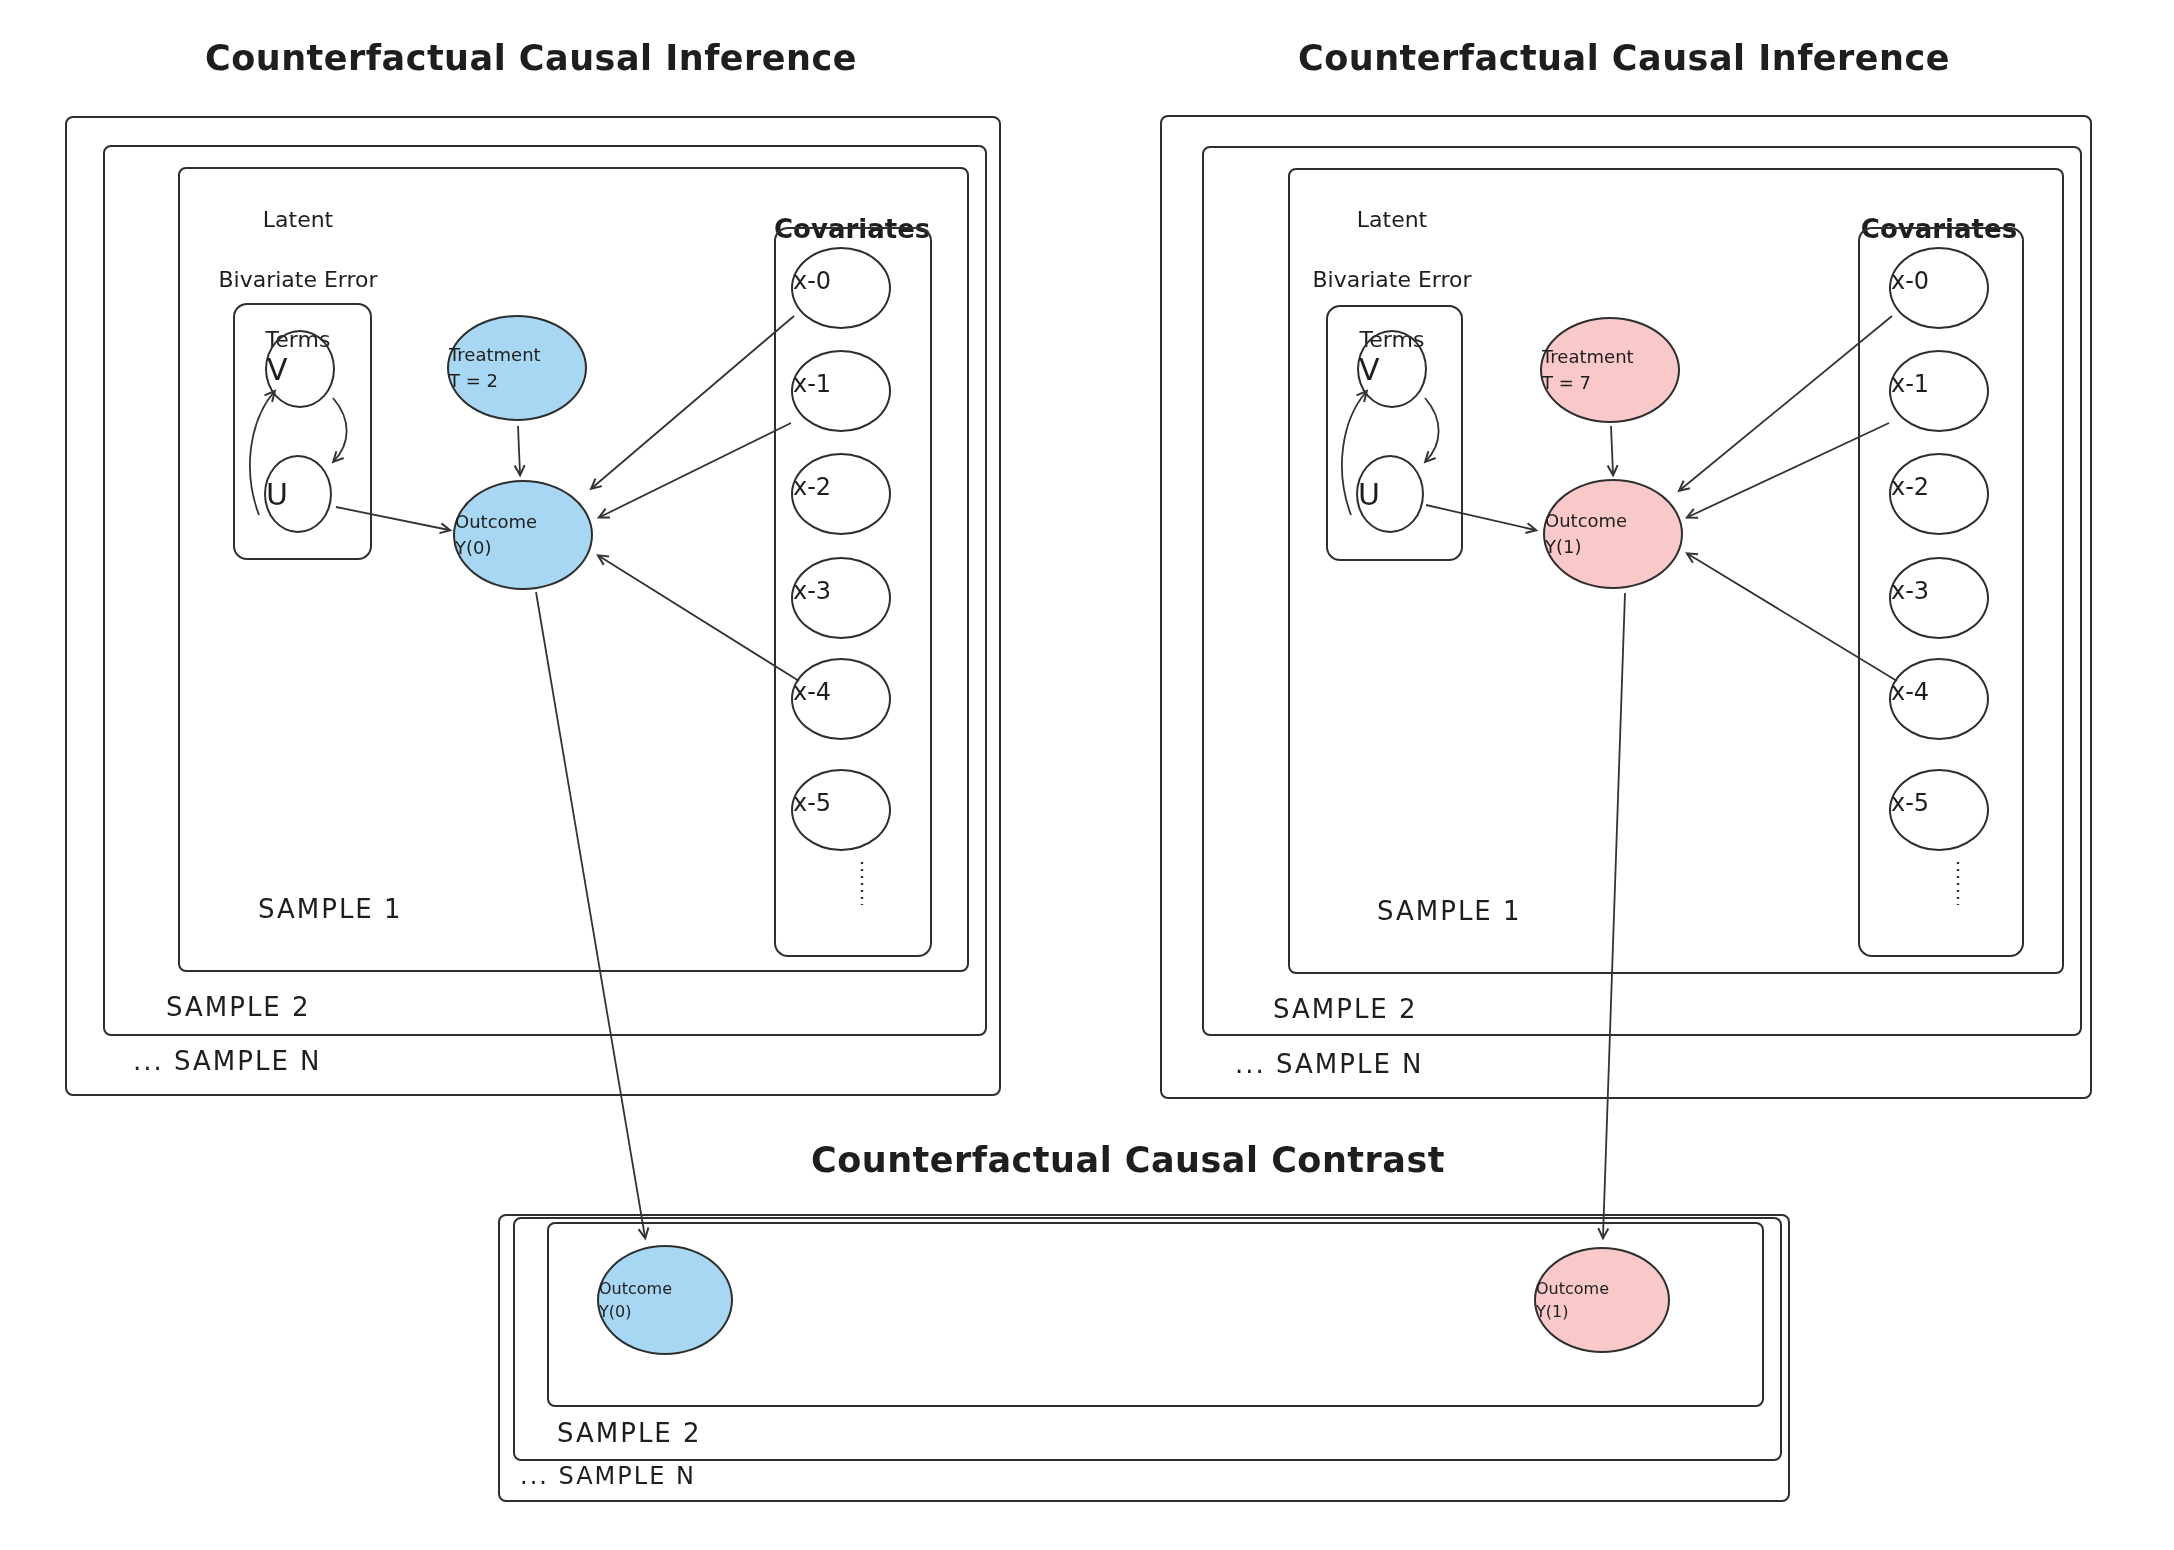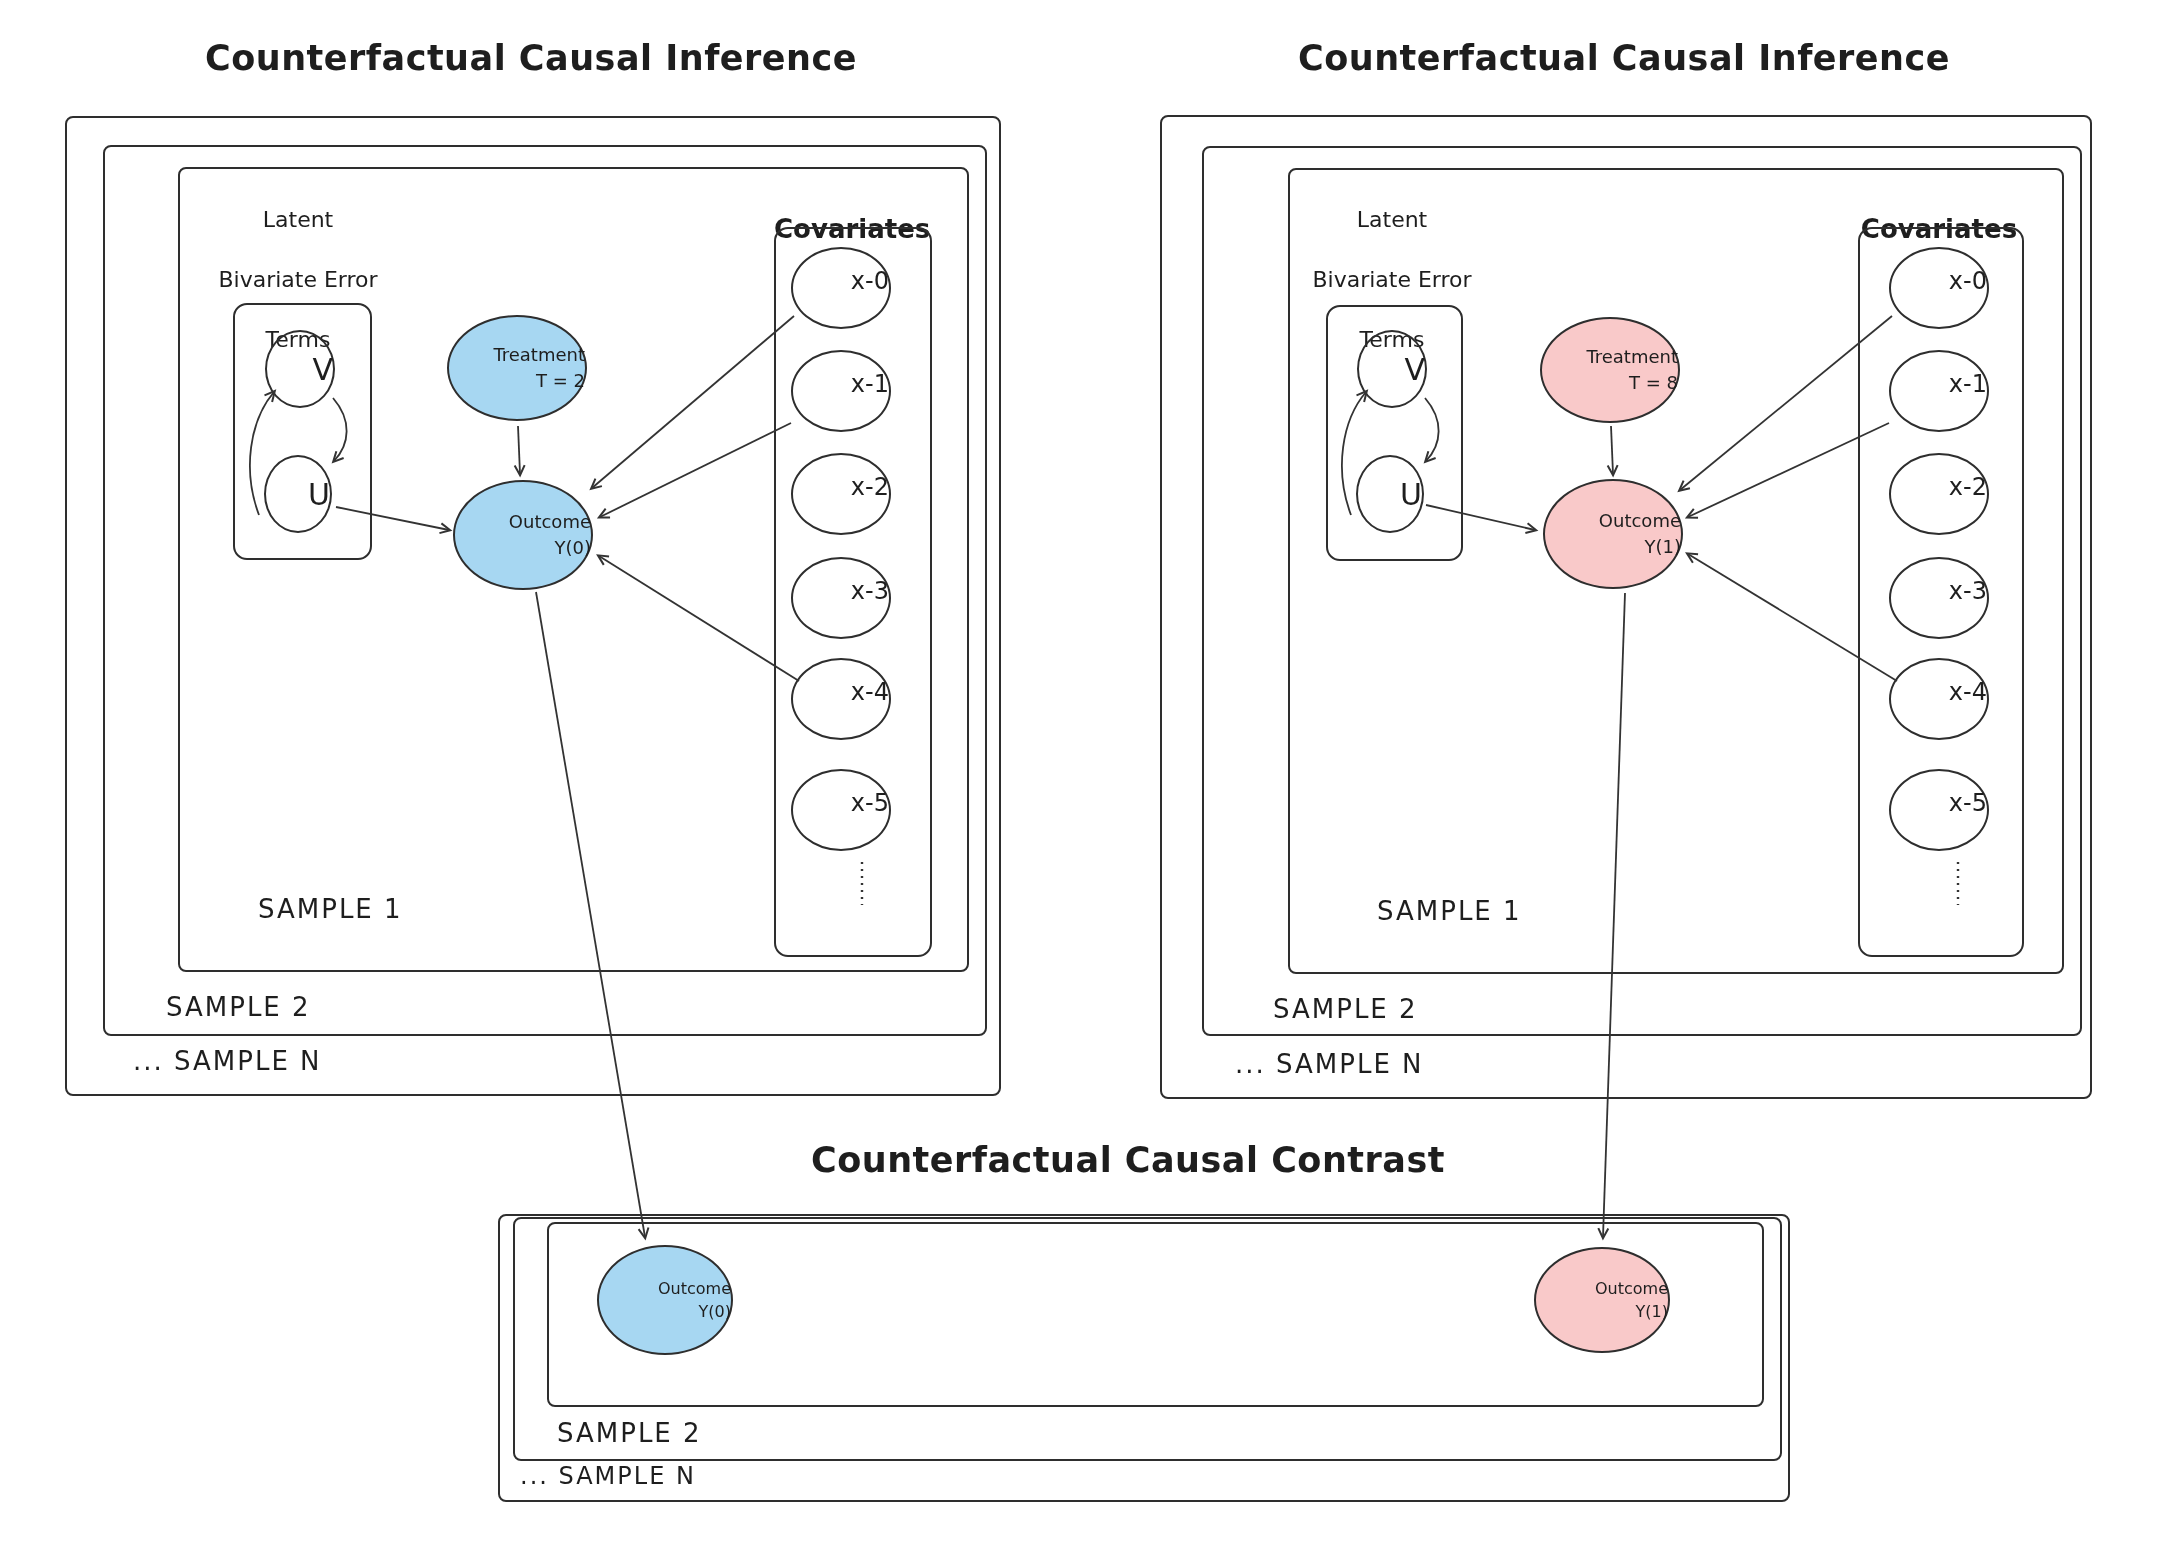--- a/index.html
+++ b/index.html
@@ -18,21 +18,21 @@
     position:absolute;text-align:center;font-size:22px;line-height:30px;white-space:pre-line;
   }
   .cov-title{
     position:absolute;text-align:center;font-size:26px;font-weight:bold;white-space:nowrap;margin-top:36px;
   }
   .sample-label{
     position:absolute;font-size:26px;letter-spacing:2px;white-space:nowrap;
   }
   .node{
     position:absolute;border:2px solid var(--stroke,#2e2e2e);border-radius:50%;
-    display:flex;flex-direction:column;align-items:flex-end;justify-content:center;
+    display:flex;flex-direction:column;align-items:flex-start;justify-content:center;
     text-align:center;box-sizing:border-box;background:#fff;
   }
   .node.plain{background:transparent;}
   .node .l1,.node .l2{display:block;}
   .vu{font-size:30px;}
   .cov-circle{font-size:24px;justify-content:flex-start;padding-top:18px;}
   .treat,.outc{font-size:18px;line-height:26px;}
   .blue-fill{background:var(--blue,#a7d7f2);}
   .pink-fill{background:var(--pink,#f9c9c9);}
   .contrast-node{font-size:16px;line-height:23px;}
@@ -114,21 +114,21 @@
     <div class="box soft" style="left:1326px;top:305px;width:133px;height:252px;"></div>
     <div class="node plain vu" style="left:1357px;top:330px;width:70px;height:78px;">
         <span>V</span>
       </div>
     <div class="node plain vu" style="left:1356px;top:455px;width:68px;height:78px;">
         <span>U</span>
       </div>
 
     <div class="node treat pink-fill" style="left:1540px;top:317px;width:140px;height:106px;">
       <span class="l1">Treatment</span>
-      <span class="l2">T = 8</span>
+      <span class="l2">T = 7</span>
     </div>
     <div class="node outc pink-fill" style="left:1543px;top:479px;width:140px;height:110px;">
       <span class="l1">Outcome</span>
       <span class="l2">Y(1)</span>
     </div>
 
     <div class="cov-title" style="left:1858px;top:178px;width:162px;">Covariates</div>
     <div class="box soft" style="left:1858px;top:227px;width:162px;height:726px;"></div>
     <div class="node plain cov-circle" style="left:1889px;top:247px;width:100px;height:82px;">
         <span>x-0</span>

